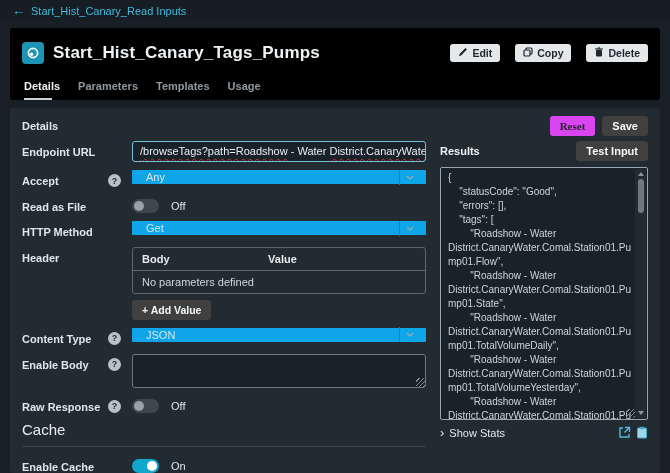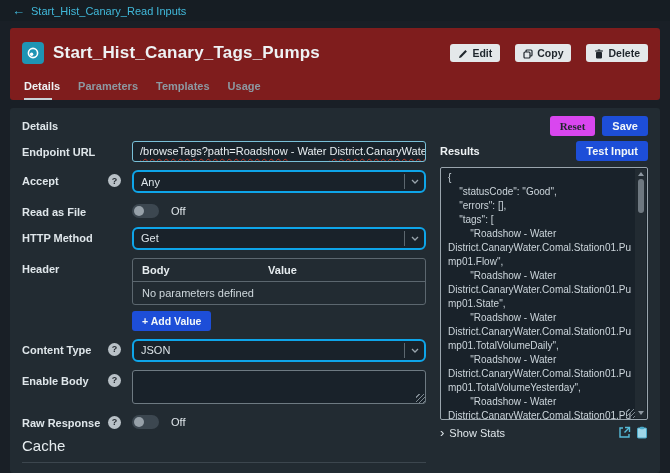--- a/index.html
+++ b/index.html
@@ -10,64 +10,64 @@
     color: #e6ecef;
     display: flex; flex-direction: column;
   }
   
   .topnav { height: 21px; display: flex; align-items: center; gap: 6px;
             padding: 0 12px; background: #161d23; flex: none; }
   .back-link { display: flex; align-items: center; gap: 6px; color: #41b9da;
                font-size: 11px; cursor: pointer; }
   .back-arrow { font-size: 13px; line-height: 1; }
   
-  .header-card { margin: 7px 10px 0; background: #7f1d1d; border-radius: 3px;
+  .header-card { margin: 7px 10px 0; background: #000000; border-radius: 3px;
                  padding: 8px 12px 0; flex: none; }
   .title-row { display: flex; align-items: center; gap: 9px; height: 34px; }
   .app-icon { width: 22px; height: 22px; border-radius: 4px; background: #1e94b4;
               display: flex; align-items: center; justify-content: center; flex: none; }
   .page-title { font-size: 17px; font-weight: bold; color: #eef2f4; letter-spacing: .2px; }
   .spacer { flex: 1; }
-  .hdr-btn { display: flex; align-items: flex-end; gap: 4px; background: #e4e8ea;
+  .hdr-btn { display: flex; align-items: flex-start; gap: 4px; background: #e4e8ea;
              color: #1f262c; border: none; border-radius: 3px; padding: 3px 8px;
              font-family: inherit; font-size: 10.5px; font-weight: bold; cursor: pointer; }
   .hdr-btn + .hdr-btn { margin-left: 6px; }
   .hdr-btn svg { display: block; }
   .tabs-row { display: flex; gap: 18px; padding: 10px 2px 0; height: 30px; }
   .tab { font-size: 11px; font-weight: bold; color: #8d99a2; cursor: pointer;
          padding-bottom: 6px; }
   .tab.active { color: #eef2f4; position: relative; }
   .tab.active::after { content: ""; position: absolute; left: 0; bottom: 0;
                        width: 78%; height: 2px; background: #c9d2d7; }
   
   .main-panel { margin: 8px 10px 0; background: #222b32; border-radius: 3px;
                 padding: 8px 12px 0; flex: 1; overflow: hidden; }
   .panel-header { display: flex; align-items: center; margin-bottom: 5px; }
   .section-title { font-size: 11px; font-weight: bold; color: #dfe6ea; }
   .btn { border: none; border-radius: 3px; font-family: inherit; font-size: 11px;
          font-weight: bold; padding: 4px 10px; cursor: pointer; }
   .btn-light { background: #d946ef; color: #1f262c; font-family: Liberation Serif, serif; }
-  .btn-teal  { background: #1d4ed8; color: #f2f7f9; }
+  .btn-teal  { background: #404040; color: #f2f7f9; }
   .panel-header .btn + .btn { margin-left: 7px; }
   .content-row { display: flex; gap: 14px; }
   .form-col { flex: 1; min-width: 0; }
   
   .form-row { display: flex; align-items: flex-start; margin-bottom: 8px; }
   .f-label { width: 86px; flex: none; font-size: 11px; font-weight: bold;
              color: #dfe6ea; padding-top: 5px; line-height: 1.15; }
   .f-help { width: 24px; flex: none; padding-top: 4px; }
   .help-circle { width: 13px; height: 13px; border-radius: 50%; background: #b9c1c7;
                  color: #252b31; font-size: 9px; font-weight: bold; display: flex;
                  align-items: center; justify-content: center; cursor: pointer; }
   .f-control { flex: 1; min-width: 0; }
   .text-input { height: 21px; border: 1px solid #79c0d8; border-radius: 3px;
                 background: #19222a; padding: 0 7px; font-size: 11px; color: #e8eef1;
                 line-height: 19px; white-space: nowrap; overflow: hidden; }
   .squiggle { text-decoration: underline wavy #c0392b 1px; text-underline-offset: 3px; }
-  .select { height: 23px; border: 2px solid #0ea5e9; border-radius: 6px;
+  .select { height: 14px; border: 7px solid #0ea5e9; border-radius: 1px;
             background: #19222a; display: flex; align-items: center; font-size: 11px;
             color: #dce4e8; cursor: pointer; }
   .select-value { flex: 1; padding: 0 7px; }
   .select-caret { width: 20px; height: 15px; border-left: 1px solid #5c676f;
                   display: flex; align-items: center; justify-content: center; }
   .toggle-wrap { display: flex; align-items: center; gap: 12px; padding-top: 3px; }
   .toggle { width: 27px; height: 14px; border-radius: 7px; background: #3c4750;
             position: relative; cursor: pointer; flex: none; }
   .toggle .knob { position: absolute; top: 2px; left: 2px; width: 10px; height: 10px;
                   border-radius: 50%; background: #97a1a9; }

